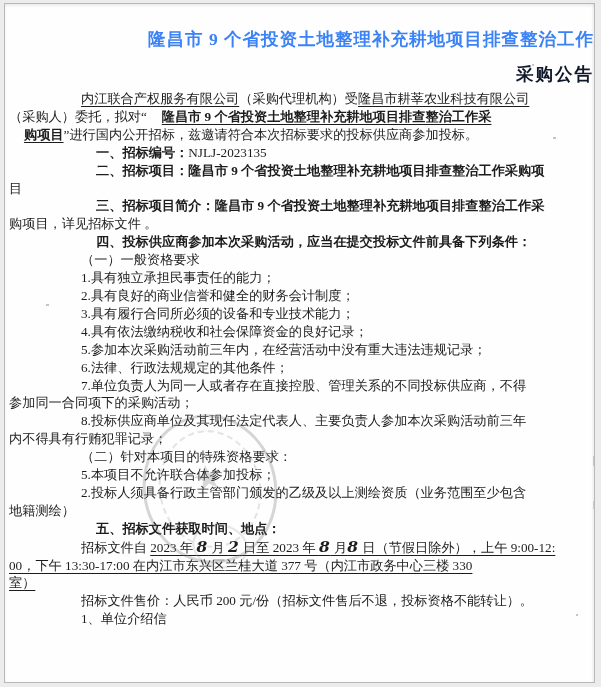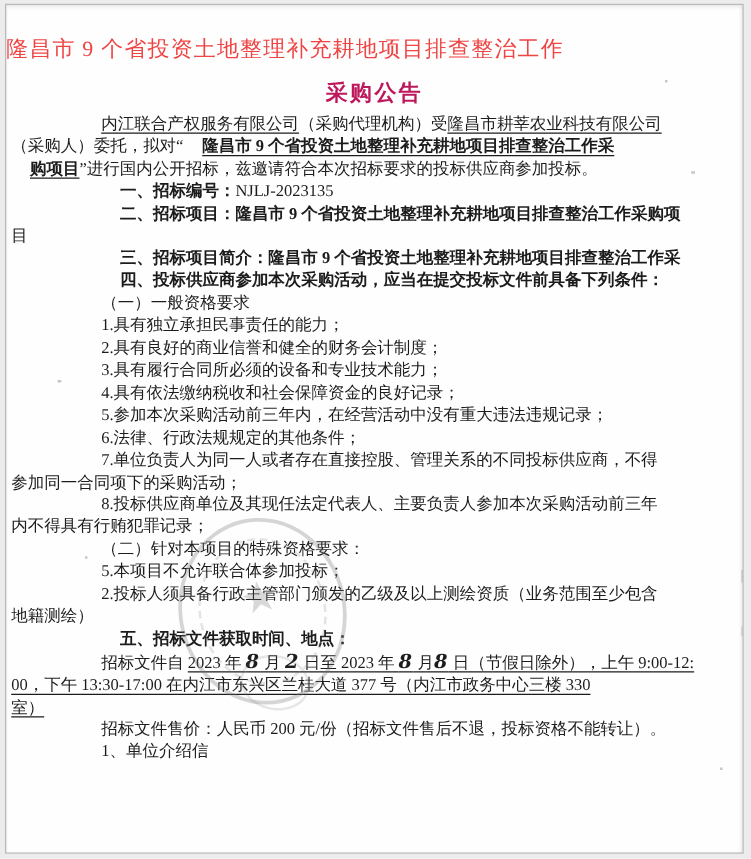--- a/index.html
+++ b/index.html
@@ -12,32 +12,32 @@
   }
   .sheet{
     position:absolute;
     left:4px;top:3px;right:6px;bottom:4px;
     background:#fefefe;
     border:1px solid #b9b9b9;
     box-shadow:inset 0 2px 3px rgba(0,0,0,.07), inset -2px 0 2px rgba(0,0,0,.04);
   }
   .doc-title{
     padding-top:23px;
-    text-align:left;
+    text-align:right;
     font-size:17.5px;
-    font-weight:normal;
-    color:#ef4444;
+    font-weight:bold;
+    color:#3b82f6;
     letter-spacing:1px;
   }
   .doc-subtitle{
     margin-top:11px;
-    text-align:center;
+    text-align:right;
     font-size:17.5px;
     font-weight:bold;
-    color:#be185d;
+    color:#0f172a;
     letter-spacing:2px;
   }
   .doc-body{
     margin-top:4px;
     padding:0 12px 0 4px;
     font-size:13.2px;
     line-height:17.9px;
     color:#1c1c1c;
     text-align:justify;
   }
@@ -98,21 +98,21 @@
 </head>
 <body>
 
 <div class="sheet">
   <div class="doc-title">隆昌市 9 个省投资土地整理补充耕地项目排查整治工作</div>
   <div class="doc-subtitle">采购公告</div>
   <div class="doc-body">
       <div class="para indent"><span class="seg u">内江联合产权服务有限公司</span><span class="seg">（采购代理机构）受</span><span class="seg u">隆昌市耕莘农业科技有限公司</span><br><span class="seg">（采购人）委托，拟对“</span><span class="seg b u">隆昌市 9 个省投资土地整理补充耕地项目排查整治工作采</span><br><span class="seg b u">购项目</span><span class="seg">”进行国内公开招标，兹邀请符合本次招标要求的投标供应商参加投标。</span></div>
       <div class="para indent"><span class="seg b">一、招标编号：</span><span class="seg">NJLJ-2023135</span></div>
       <div class="para indent"><span class="seg b">二、招标项目：隆昌市 9 个省投资土地整理补充耕地项目排查整治工作采购项</span><br><span class="seg">目</span></div>
-      <div class="para indent"><span class="seg b">三、招标项目简介：隆昌市 9 个省投资土地整理补充耕地项目排查整治工作采</span><br></div>
+      <div class="para indent"><span class="seg b">三、招标项目简介：隆昌市 9 个省投资土地整理补充耕地项目排查整治工作采</span><br><span class="seg">购项目，详见招标文件 。</span></div>
       <div class="para indent"><span class="seg b">四、投标供应商参加本次采购活动，应当在提交投标文件前具备下列条件：</span></div>
       <div class="para indent"><span class="seg">（一）一般资格要求</span></div>
       <div class="para indent"><span class="seg">1.具有独立承担民事责任的能力；</span></div>
       <div class="para indent"><span class="seg">2.具有良好的商业信誉和健全的财务会计制度；</span></div>
       <div class="para indent"><span class="seg">3.具有履行合同所必须的设备和专业技术能力；</span></div>
       <div class="para indent"><span class="seg">4.具有依法缴纳税收和社会保障资金的良好记录；</span></div>
       <div class="para indent"><span class="seg">5.参加本次采购活动前三年内，在经营活动中没有重大违法违规记录；</span></div>
       <div class="para indent"><span class="seg">6.法律、行政法规规定的其他条件；</span></div>
       <div class="para indent"><span class="seg">7.单位负责人为同一人或者存在直接控股、管理关系的不同投标供应商，不得</span><br><span class="seg">参加同一合同项下的采购活动；</span></div>
       <div class="para indent"><span class="seg">8.投标供应商单位及其现任法定代表人、主要负责人参加本次采购活动前三年</span><br><span class="seg">内不得具有行贿犯罪记录；</span></div>

